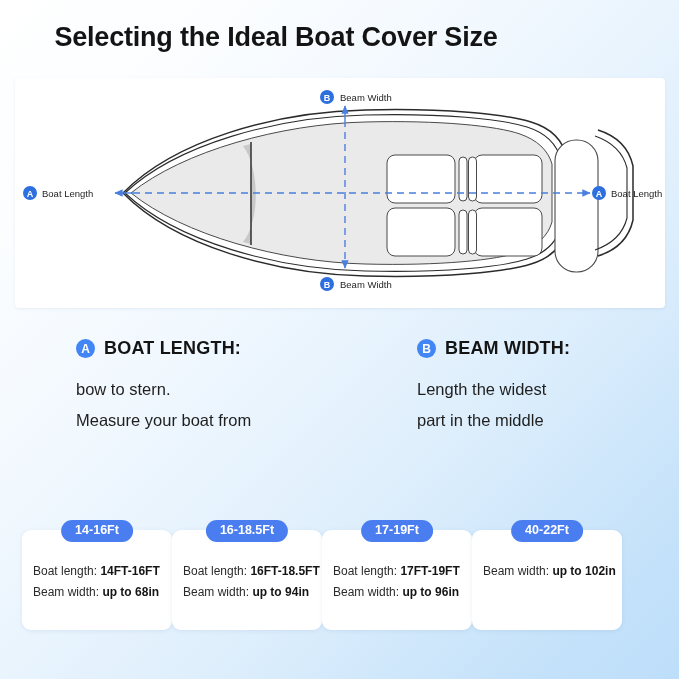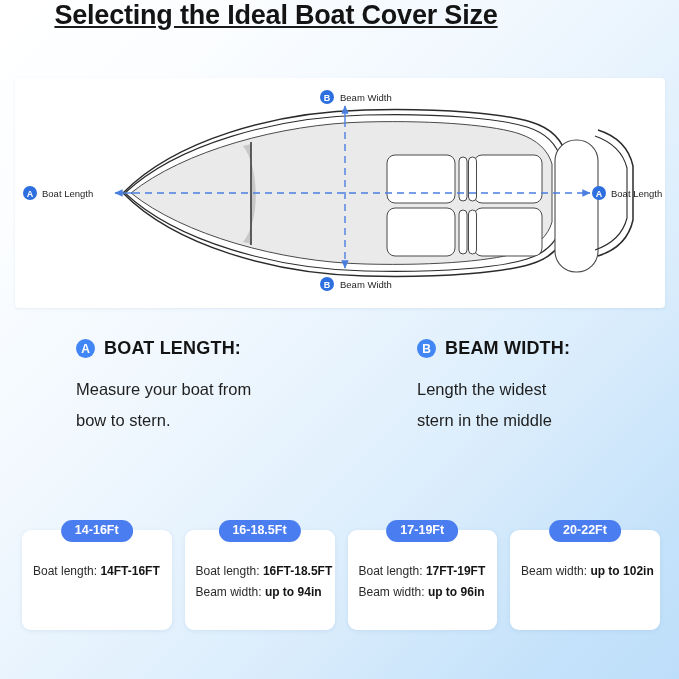--- a/index.html
+++ b/index.html
@@ -21,23 +21,22 @@
         #bddefa 100%);
     position: relative;
     color: #1b1b1b;
   }
 
   
   .title-bar {
     width: 552px;
     height: 75px;
     display: flex;
-    align-items: flex-start;
+    align-items: center;
     justify-content: center;
-    text-decoration: underline;
   }
   .page-title {
     font-size: 27px;
     font-weight: bold;
     letter-spacing: -0.2px;
     color: #141414;
     text-align: center;
   }
 
   
@@ -98,21 +97,20 @@
   }
 
   
   .cards {
     position: absolute;
     top: 530px;
     left: 22px;
     width: 638px;
     height: 102px;
     display: flex;
-    gap: 13px;
   }
   .size-card {
     position: relative;
     width: 150px;
     height: 100px;
     background: #ffffff;
     border-radius: 9px;
     box-shadow: 0 1px 4px rgba(110,150,190,0.16);
     padding-top: 31px;
   }
@@ -225,45 +223,49 @@
 </div>
 
 <div class="explain">
 
   <div class="explain-col col-a">
     <div class="explain-head">
       <span class="badge-circle">A</span>
       <span class="explain-head-text">BOAT LENGTH:</span>
     </div>
     <div class="explain-body">
+      <div>bow to stern.</div>
       <div>Measure your boat from</div>
-      <div>bow to stern.</div>
     </div>
   </div>
 
   <div class="explain-col col-b">
     <div class="explain-head">
       <span class="badge-circle">B</span>
       <span class="explain-head-text">BEAM WIDTH:</span>
     </div>
     <div class="explain-body">
       <div>Length the widest</div>
-      <div>stern in the middle</div>
+      <div>part in the middle</div>
     </div>
   </div>
 </div>
 
 <div class="cards">
 
   <div class="size-card">
     <div class="card-pill">14-16Ft</div>
     <div class="card-line">
       <span>Boat length:</span>
       <b>14FT-16FT</b>
     </div>
+    <div class="card-line">
+      <span>Beam width:</span>
+      <b>up to 68in</b>
+    </div>
   </div>
 
   <div class="size-card">
     <div class="card-pill">16-18.5Ft</div>
     <div class="card-line">
       <span>Boat length:</span>
       <b>16FT-18.5FT</b>
     </div>
     <div class="card-line">
       <span>Beam width:</span>
@@ -277,19 +279,19 @@
       <span>Boat length:</span>
       <b>17FT-19FT</b>
     </div>
     <div class="card-line">
       <span>Beam width:</span>
       <b>up to 96in</b>
     </div>
   </div>
 
   <div class="size-card">
-    <div class="card-pill">20-22Ft</div>
+    <div class="card-pill">40-22Ft</div>
     <div class="card-line">
       <span>Beam width:</span>
       <b>up to 102in</b>
     </div>
   </div>
 </div>
 
 </body></html>

